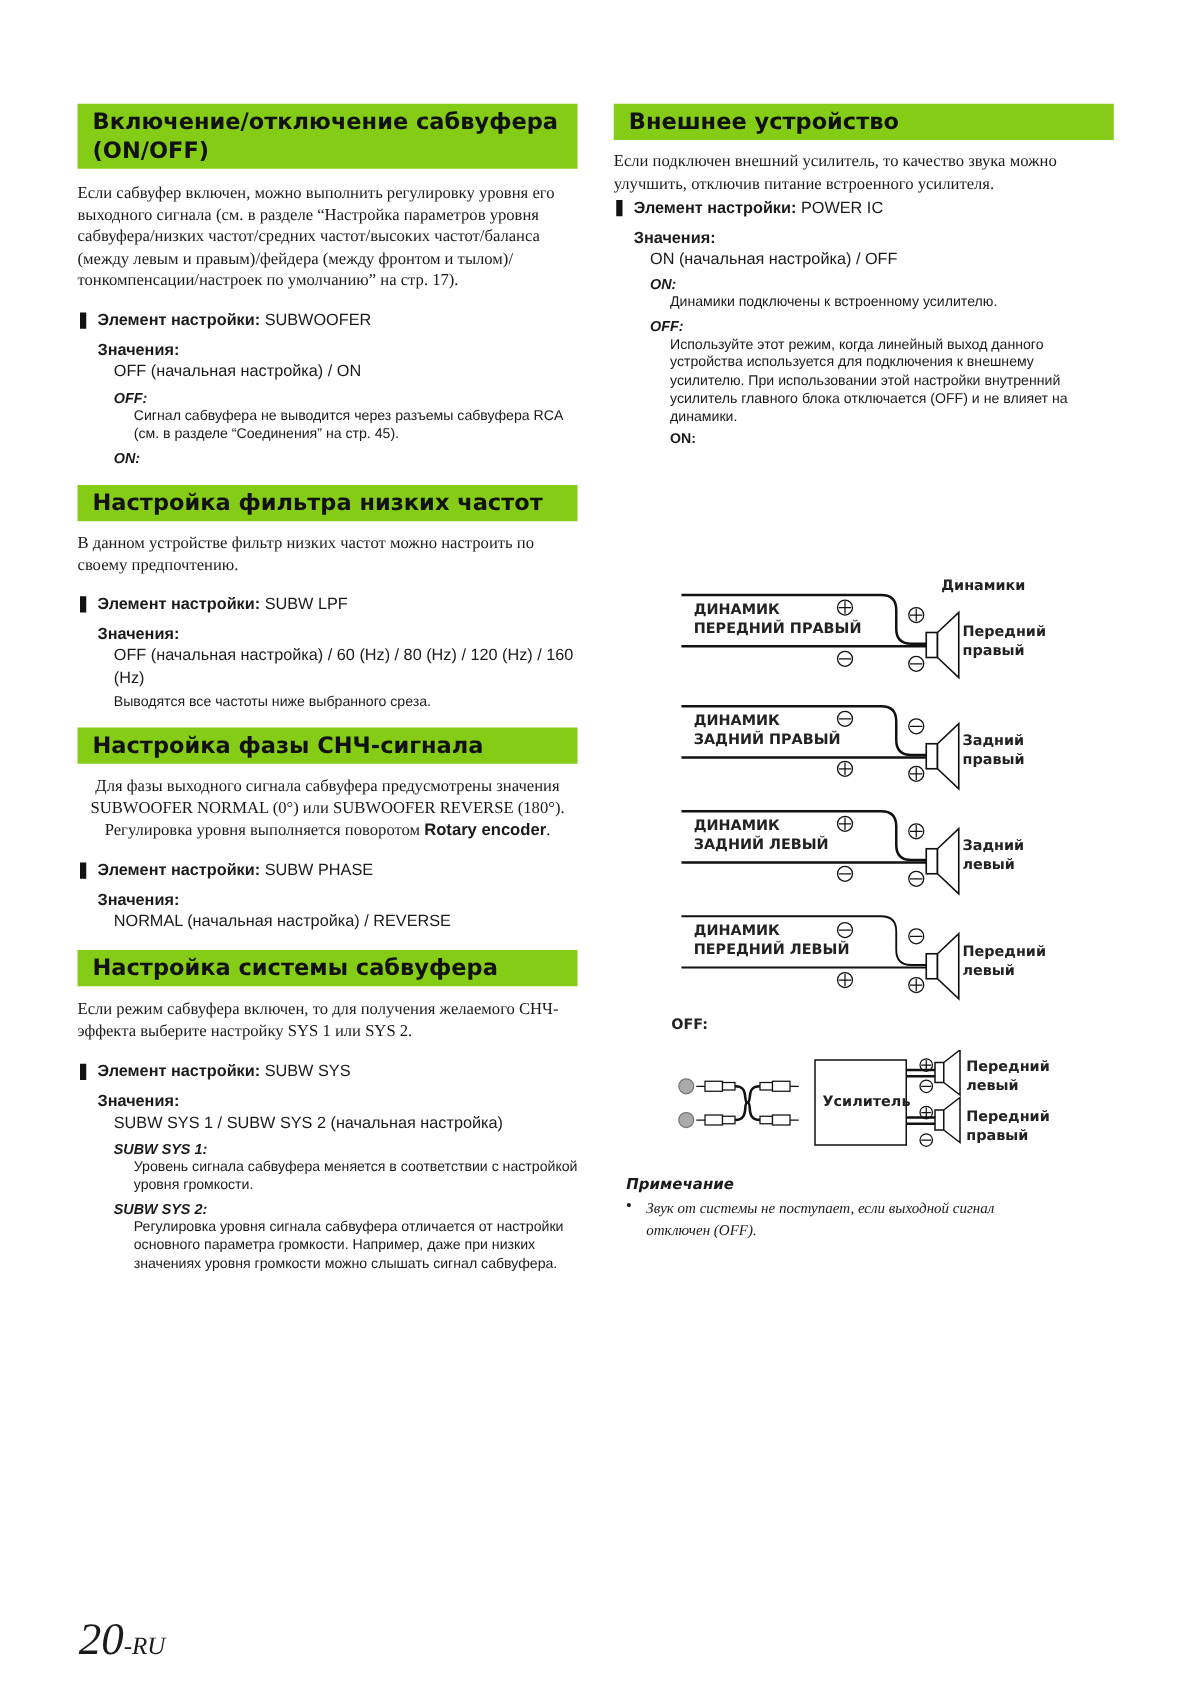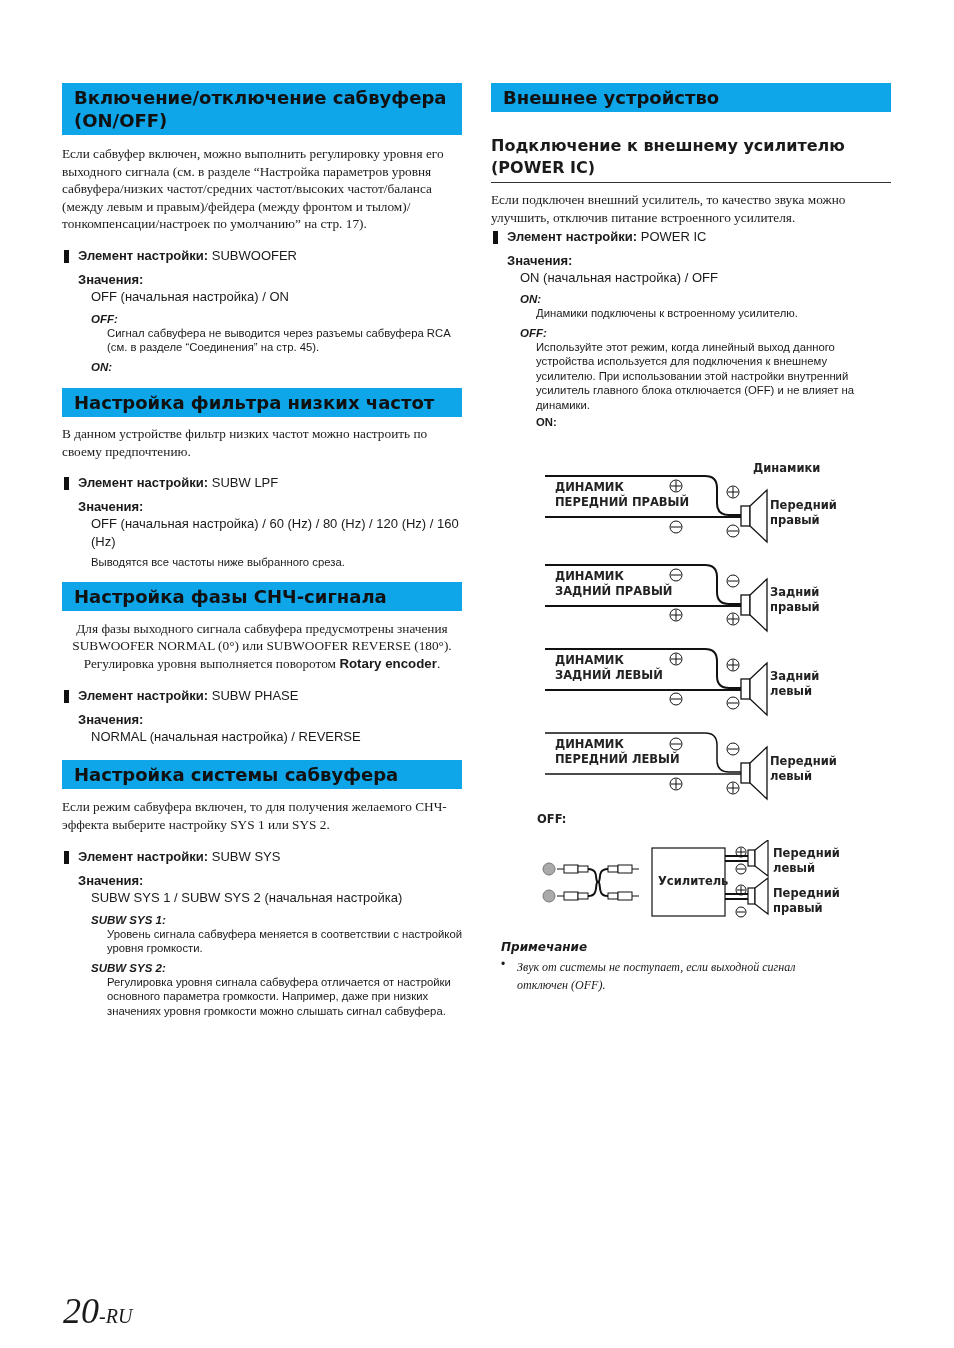--- a/index.html
+++ b/index.html
@@ -6,21 +6,21 @@
   body {
     width: 954px; height: 1348px; position: relative; overflow: hidden;
     color: #1a1a1a;
     font-family: "Liberation Sans", "DejaVu Sans", sans-serif;
   }
   .col { position: absolute; top: 83px; }
   .col-left { left: 62px; width: 400px; }
   .col-right { left: 491px; width: 400px; }
 
   .hbar {
-    background: #0ea5e9;
+    background: #84cc16;
     font-family: "DejaVu Sans", sans-serif;
     font-weight: bold;
     font-size: 18px;
     line-height: 23px;
     padding: 3px 10px 3px 12px;
     color: #111;
   }
   .subhead {
     font-family: "DejaVu Sans", sans-serif;
     font-weight: bold;
@@ -113,21 +113,20 @@
   <div class="values-label" style="margin-top:8px;">Значения:</div>
   <div class="values-text">SUBW SYS 1 / SUBW SYS 2 (начальная настройка)</div>
   <div class="opt-label" style="margin-top:6px;">SUBW SYS 1:</div>
   <div class="opt-text">Уровень сигнала сабвуфера меняется в соответствии с настройкой уровня громкости.</div>
   <div class="opt-label" style="margin-top:5px;">SUBW SYS 2:</div>
   <div class="opt-text">Регулировка уровня сигнала сабвуфера отличается от настройки основного параметра громкости. Например, даже при низких значениях уровня громкости можно слышать сигнал сабвуфера.</div>
 </div>
 
 <div class="col col-right">
   <div class="hbar">Внешнее устройство</div>
-  <div class="subhead">Подключение к внешнему усилителю (POWER IC)</div>
   <div class="body-serif" style="margin-top:8px;">Если подключен внешний усилитель, то качество звука можно улучшить, отключив питание встроенного усилителя.</div>
   <div class="setting" style="margin-top:3px;">
     <span class="marker"></span>
     <b>Элемент настройки:</b>
     <span>POWER IC</span>
   </div>
   <div class="values-label" style="margin-top:8px;">Значения:</div>
   <div class="values-text">ON (начальная настройка) / OFF</div>
   <div class="opt-label" style="margin-top:5px;">ON:</div>
   <div class="opt-text">Динамики подключены к встроенному усилителю.</div>

